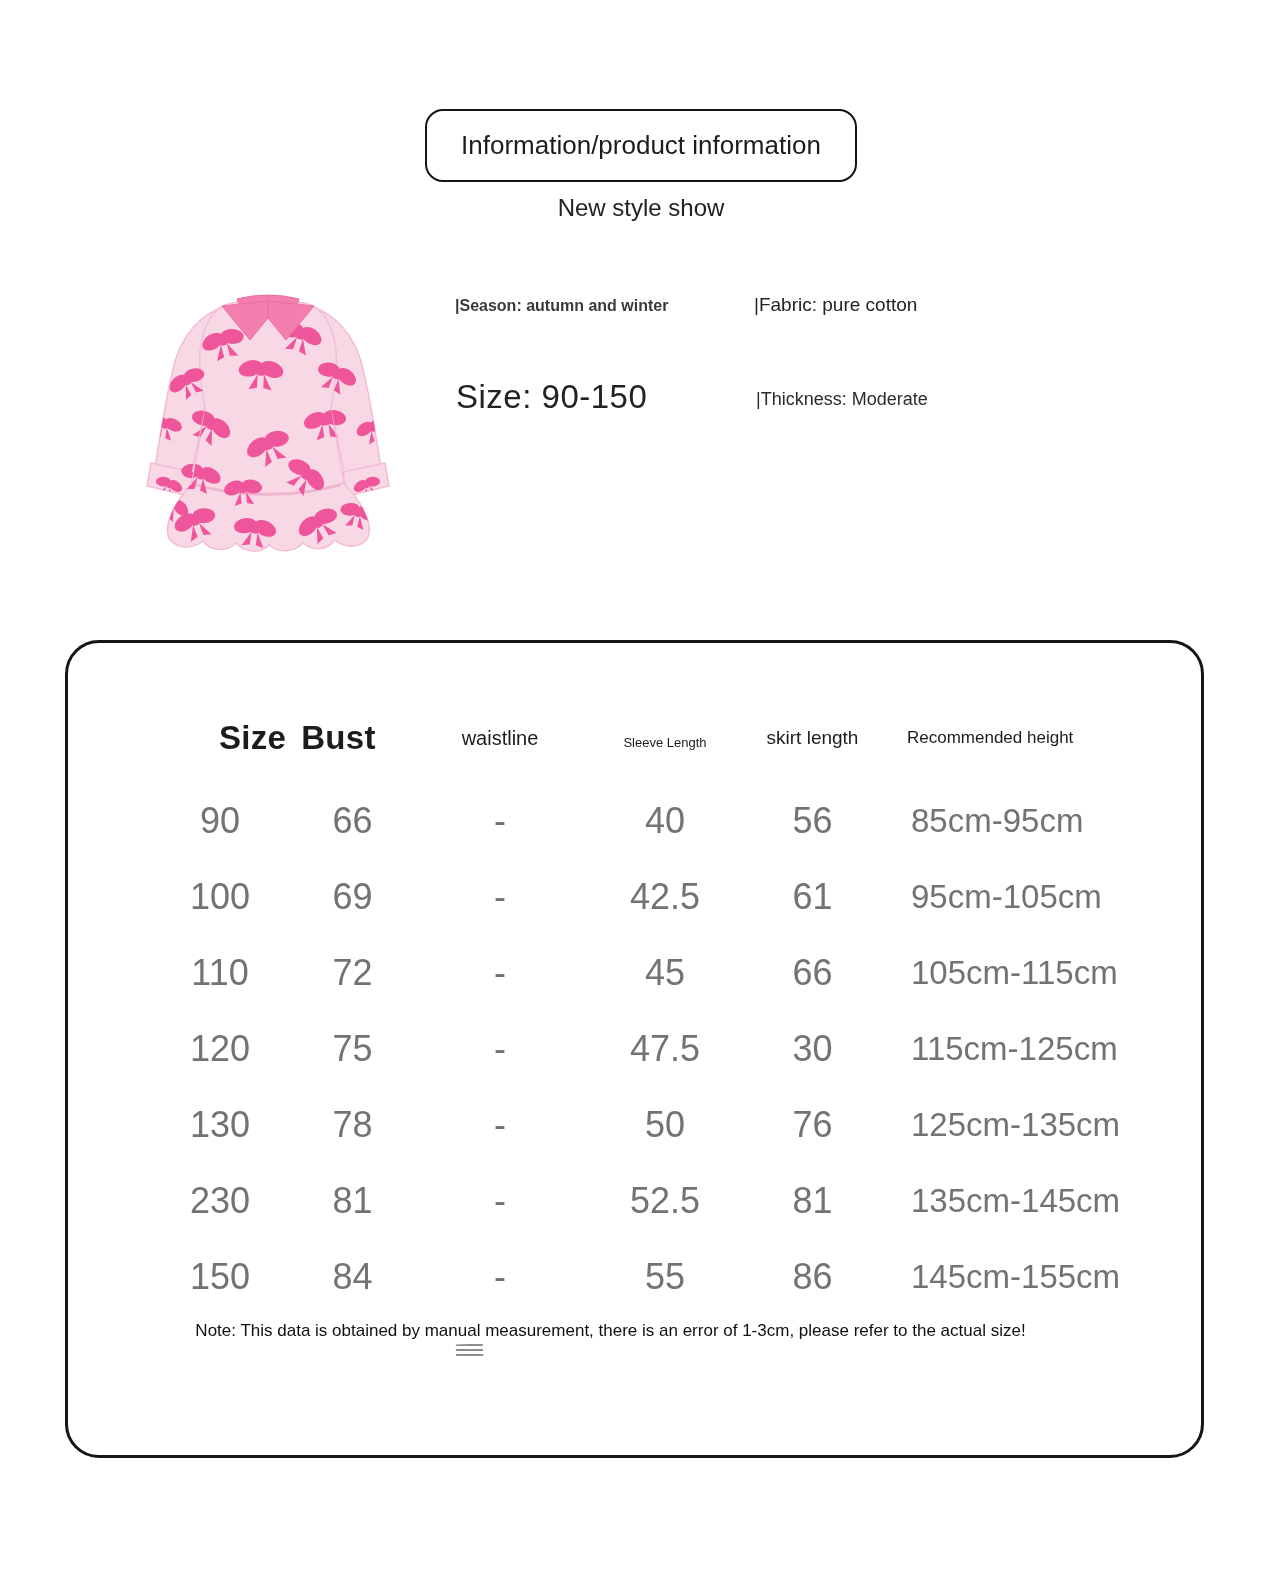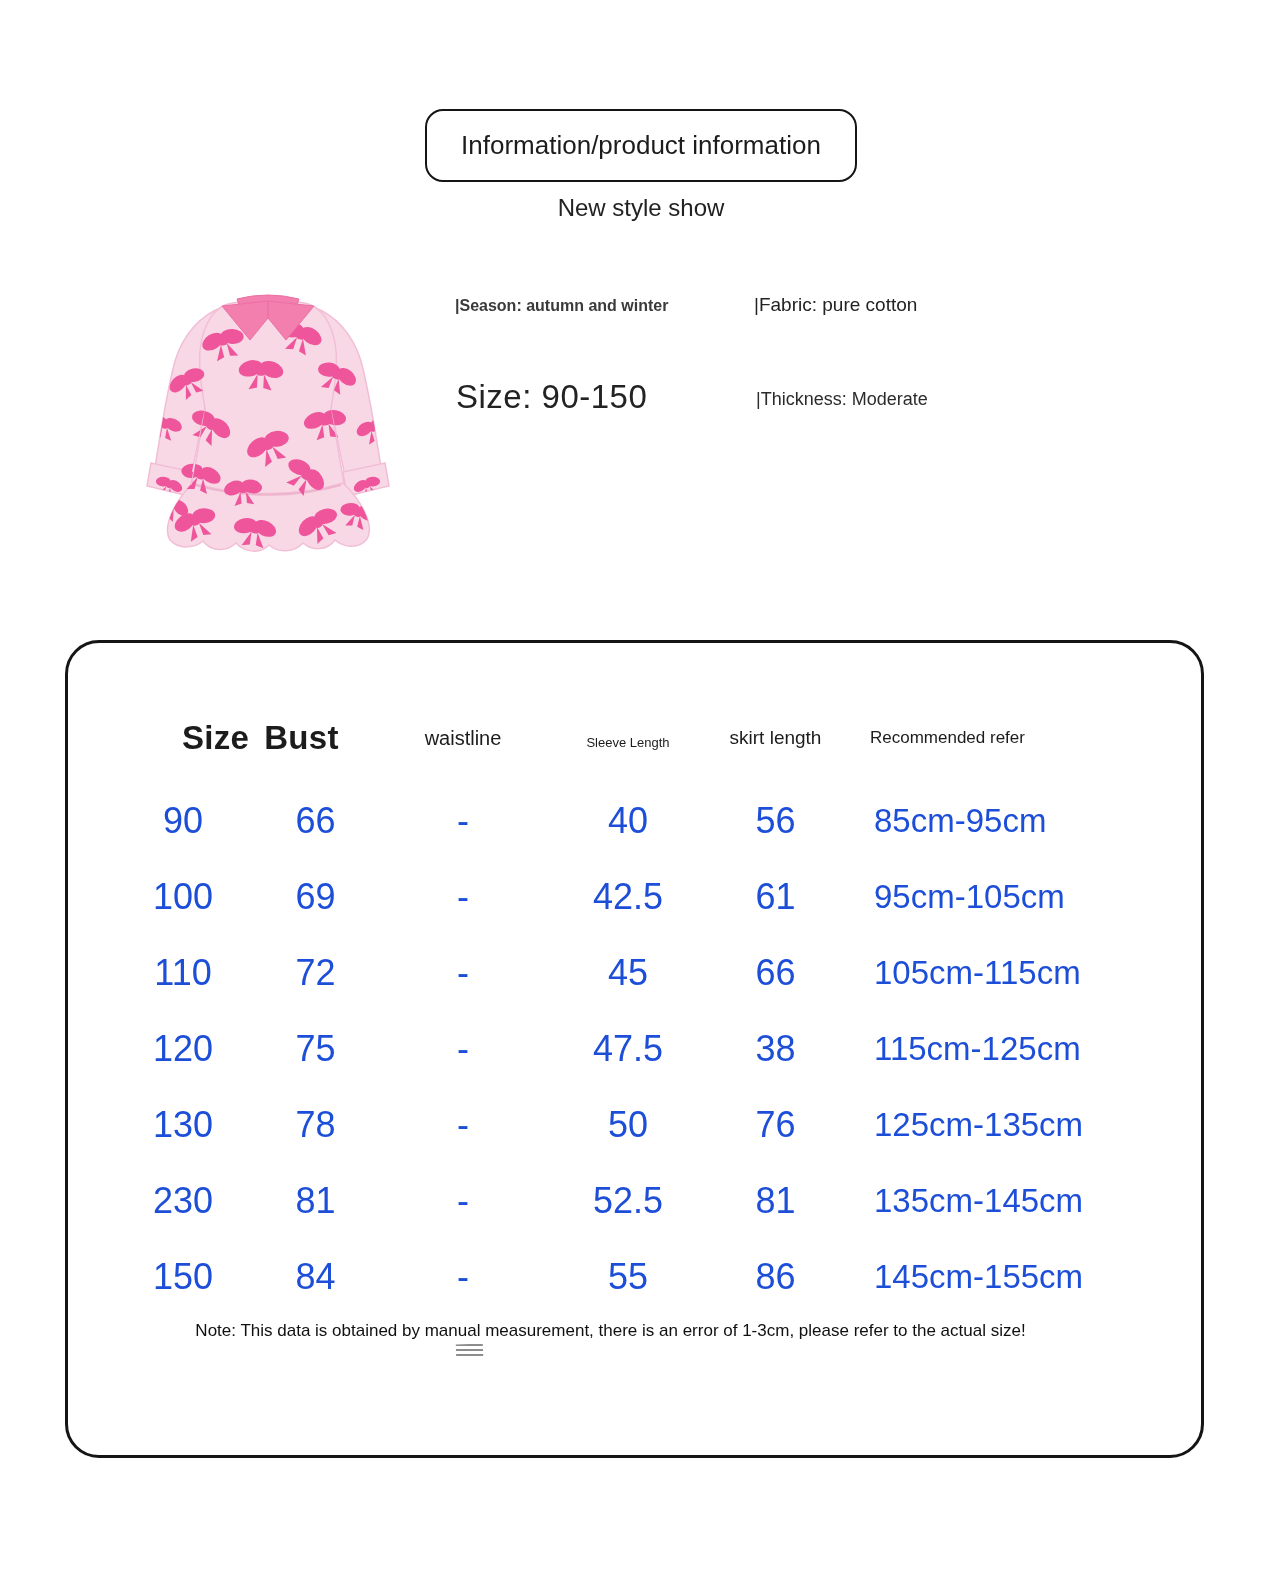--- a/index.html
+++ b/index.html
@@ -19,39 +19,39 @@
   .spec-fabric{left:754px;top:294px;font-size:19px;color:#232323;}
   .spec-size{left:456px;top:378px;font-size:33px;color:#232323;letter-spacing:.5px;}
   .spec-thickness{left:756px;top:389px;font-size:18px;color:#2b2b2b;}
 
   
   .dress{position:absolute;left:103px;top:243px;}
   .dress-shape{stroke:#f2bed6;stroke-width:1.5;}
 
   
   .size-card{position:absolute;left:65px;top:640px;width:1139px;height:818px;box-sizing:border-box;
-             border:3px solid var(--border-dark,#151515);border-radius:34px;background:#fff;}
+             border:3px solid var(--border-dark,#151515);border-radius:34px;background:#fff;padding-left:37px;}
   .pill{position:absolute;left:198px;top:602px;width:203px;height:70px;z-index:2;
         display:flex;align-items:center;justify-content:center;border-radius:36px;
         background:var(--pill-bg,#faf3e0);border:2px solid var(--pill-border,#b5a156);
         font-size:29px;color:#1a1a1a;box-sizing:border-box;}
 
   
   .row-grid{display:grid;grid-template-columns:150px 115px 180px 150px 145px 1fr;
             padding:0 36px 0 40px;align-items:center;}
   .thead{height:70px;margin-top:60px;}
   .tr{height:76px;}
   .th{display:flex;justify-content:center;color:#1c1c1c;}
   .th-sizebust{grid-column:1/3;justify-content:flex-start;padding-left:74px;gap:15px;
                font-size:33px;font-weight:600;letter-spacing:.3px;}
   .th-waist{font-size:20px;}
   .th-sleeve{font-size:13px;margin-top:8px;}
   .th-skirt{font-size:19px;}
   .th-height{font-size:17px;justify-content:flex-start;padding-left:22px;}
-  .td{display:flex;justify-content:center;font-size:36px;color:#1d4ed8;margin-top:20px;}
+  .td{display:flex;justify-content:center;font-size:36px;color:#737373;margin-top:20px;}
   .td.c6{justify-content:flex-start;padding-left:26px;font-size:33px;}
 
   .note{position:absolute;left:48px;right:96px;top:678px;text-align:center;font-size:17px;color:#101010;}
   .smudge{position:absolute;left:388px;top:701px;width:27px;height:13px;opacity:.5;
           transform:rotate(-2deg);
           background:repeating-linear-gradient(#1a1a1a 0 2px,transparent 2px 5px);}
 </style>
 </head>
 <body>
 
@@ -133,21 +133,21 @@
   <div class="size-card">
 
     <div class="thead row-grid">
       <div class="th th-sizebust">
         <span>Size</span>
         <span>Bust</span>
       </div>
       <div class="th th-waist">waistline</div>
       <div class="th th-sleeve">Sleeve Length</div>
       <div class="th th-skirt">skirt length</div>
-      <div class="th th-height">Recommended refer</div>
+      <div class="th th-height">Recommended height</div>
     </div>
 
     <div class="tr row-grid">
       <div class="td c1">90</div>
       <div class="td c2">66</div>
       <div class="td c3">-</div>
       <div class="td c4">40</div>
       <div class="td c5">56</div>
       <div class="td c6">85cm-95cm</div>
     </div>
@@ -165,21 +165,21 @@
       <div class="td c3">-</div>
       <div class="td c4">45</div>
       <div class="td c5">66</div>
       <div class="td c6">105cm-115cm</div>
     </div>
     <div class="tr row-grid">
       <div class="td c1">120</div>
       <div class="td c2">75</div>
       <div class="td c3">-</div>
       <div class="td c4">47.5</div>
-      <div class="td c5">38</div>
+      <div class="td c5">30</div>
       <div class="td c6">115cm-125cm</div>
     </div>
     <div class="tr row-grid">
       <div class="td c1">130</div>
       <div class="td c2">78</div>
       <div class="td c3">-</div>
       <div class="td c4">50</div>
       <div class="td c5">76</div>
       <div class="td c6">125cm-135cm</div>
     </div>

